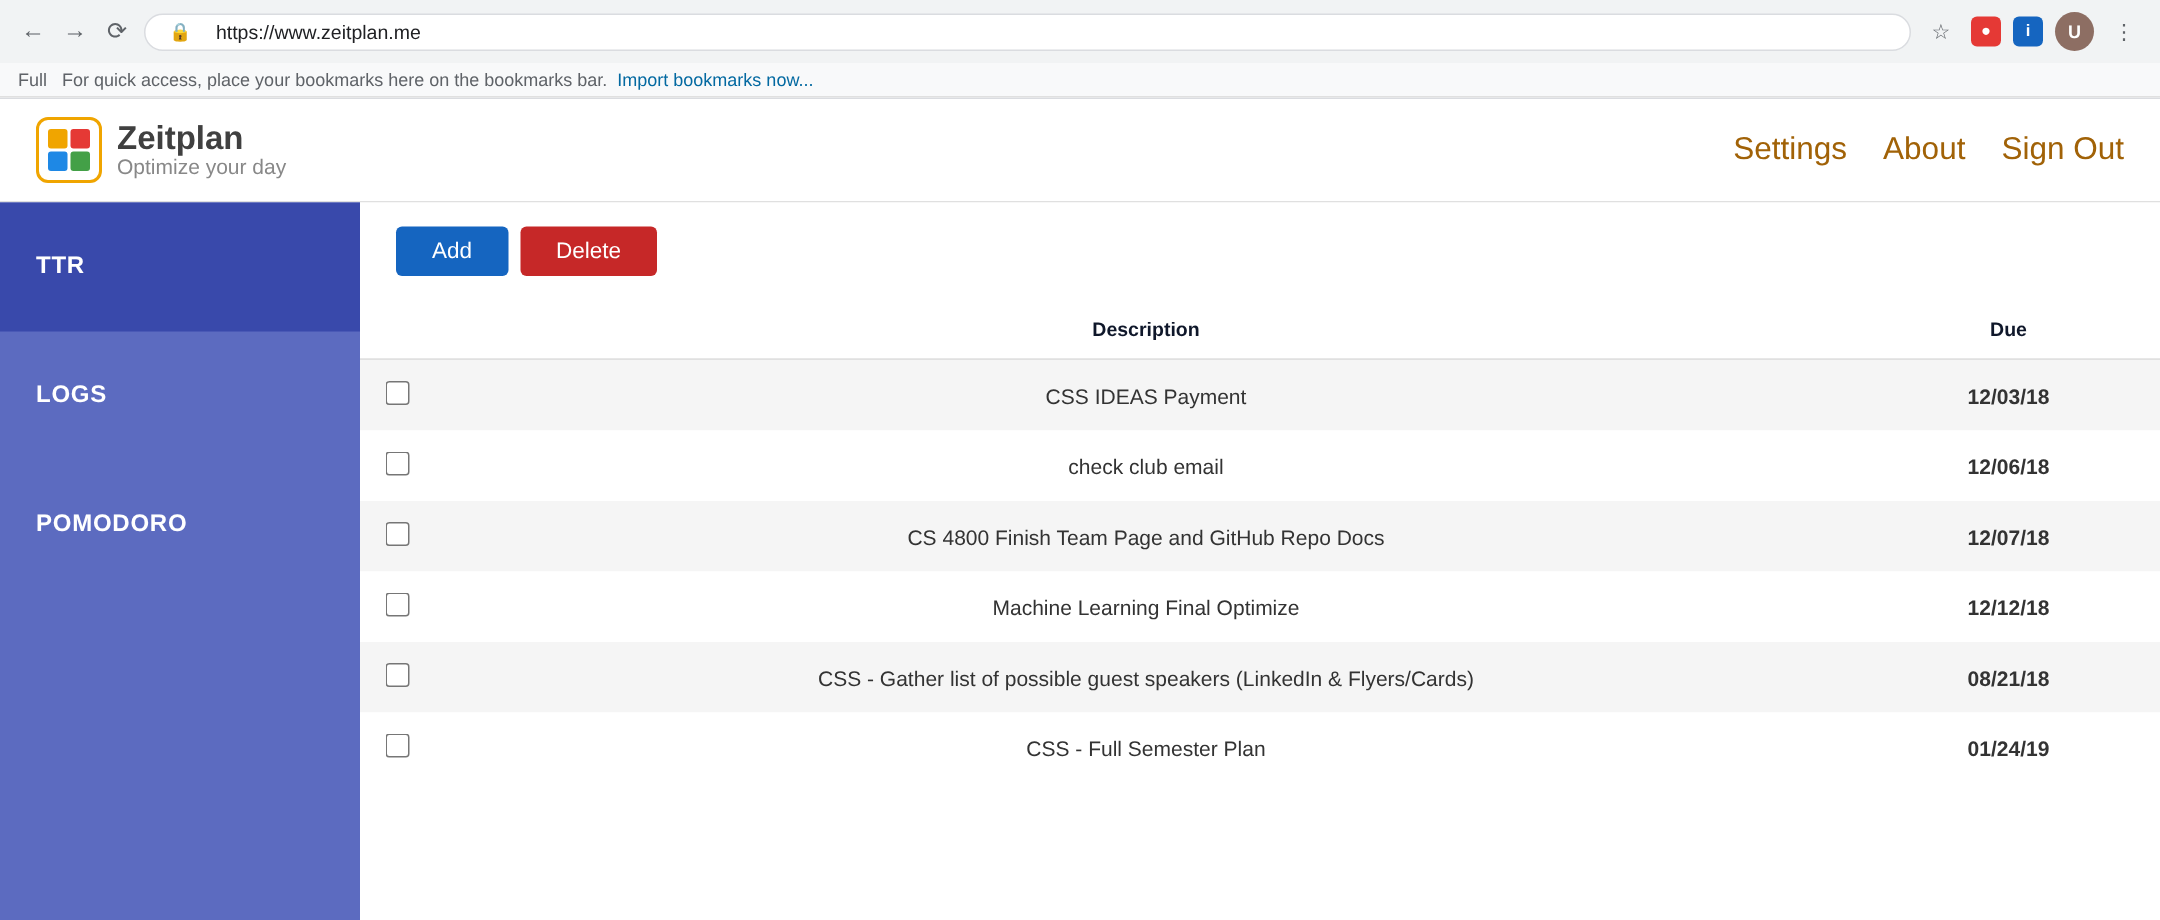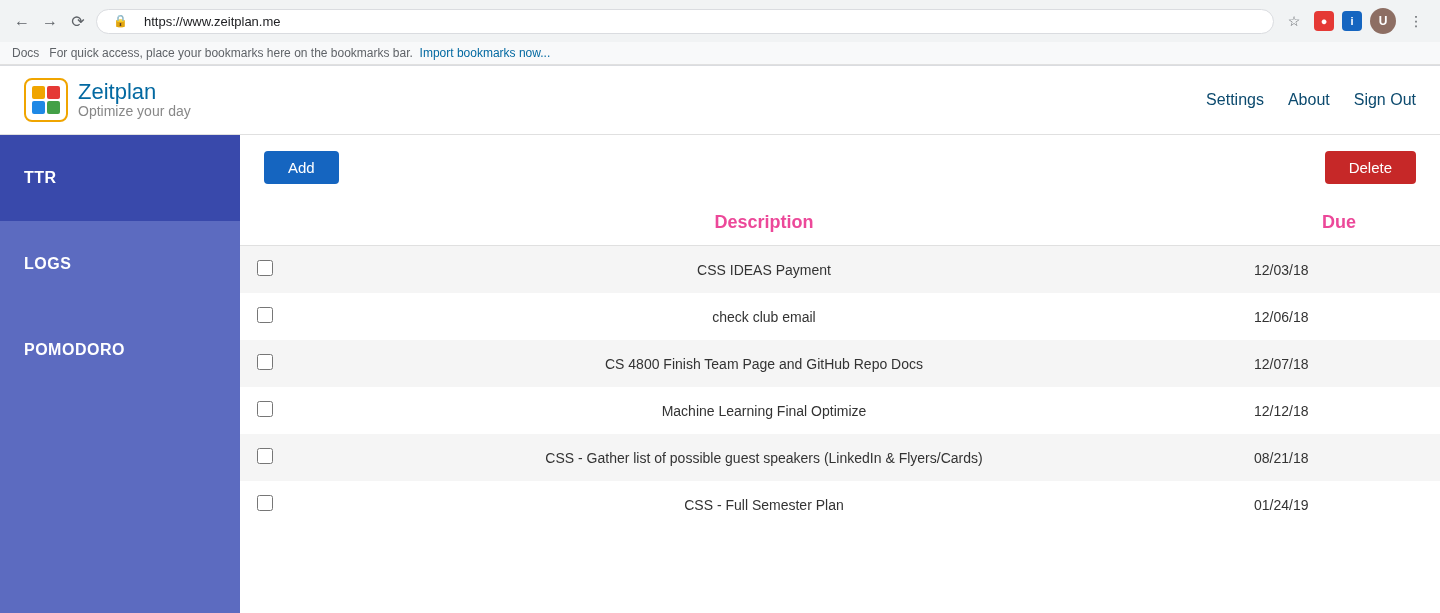--- a/index.html
+++ b/index.html
@@ -90,31 +90,31 @@
       width: 28px; height: 28px;
     }
     .logo-cell {
       border-radius: 2px;
     }
     .logo-cell.orange { background: #f0a500; }
     .logo-cell.red { background: #e53935; }
     .logo-cell.blue { background: #1e88e5; }
     .logo-cell.green { background: #43a047; }
     .logo-text-area { line-height: 1.1; }
-    .logo-title { font-size: 22px; font-weight: normal; color: #0369a1; }
+    .logo-title { font-size: 22px; font-weight: bold; color: #404040; }
     .logo-subtitle { font-size: 14px; color: #888; }
     .header-nav {
       display: flex;
       gap: 24px;
       align-items: center;
     }
     .header-nav a {
       text-decoration: none;
-      color: #0c4a6e;
-      font-size: 16px;
+      color: #a16207;
+      font-size: 21px;
     }
 
     
     .app-body {
       display: flex;
       height: calc(100vh - 130px);
     }
 
     
     .sidebar {
@@ -136,21 +136,21 @@
     }
 
     
     .main-content {
       flex: 1;
       background: #fff;
       overflow-y: auto;
     }
     .toolbar {
       display: flex;
-      justify-content: space-between;
+      justify-content: flex-start;
       padding: 16px 24px;
       gap: 8px;
     }
     .btn-add {
       background: #1565c0;
       color: #fff;
       border: none;
       padding: 8px 24px;
       font-size: 15px;
       border-radius: 4px;
@@ -173,22 +173,22 @@
       width: 100%;
       border-collapse: collapse;
     }
     .task-table thead tr {
       background: #fff;
     }
     .task-table thead th {
       padding: 12px 16px;
       text-align: center;
       font-weight: bold;
-      font-size: 18px;
-      color: #ec4899;
+      font-size: 13px;
+      color: #0f172a;
       border-bottom: 1px solid #e0e0e0;
     }
     .task-table thead th.desc-col { text-align: center; }
     .task-table thead th.due-col { text-align: center; }
     .task-table tbody tr:nth-child(odd) {
       background: #f5f5f5;
     }
     .task-table tbody tr:nth-child(even) {
       background: #fff;
     }
@@ -198,22 +198,23 @@
       font-size: 14px;
     }
     .task-table tbody td.check-col {
       width: 50px;
       text-align: center;
     }
     .task-table tbody td.desc-col {
       text-align: center;
     }
     .task-table tbody td.due-col {
-      text-align: left;
+      text-align: center;
       min-width: 100px;
+      font-weight: bold;
     }
     .task-checkbox {
       width: 16px; height: 16px;
       cursor: pointer;
     }
 
     
     .profile-avatar {
       width: 26px; height: 26px;
       border-radius: 50%;
@@ -247,21 +248,21 @@
     </div>
     <div class="browser-actions">
       <span class="browser-icon-btn">☆</span>
       <span class="ext-icon ext-red">●</span>
       <span class="ext-icon ext-blue">i</span>
       <div class="profile-avatar">U</div>
       <span class="browser-icon-btn">⋮</span>
     </div>
   </div>
   <div class="bookmark-bar">
-    <span>Docs</span>&nbsp;&nbsp;
+    <span>Full</span>&nbsp;&nbsp;
     <span>For quick access, place your bookmarks here on the bookmarks bar.</span>&nbsp;
     <a>Import bookmarks now...</a>
   </div>
 </div>
 
 <div class="app-header">
   <div class="logo-area">
     <div class="logo-icon">
       <div class="logo-grid">
         <div class="logo-cell orange"></div>

